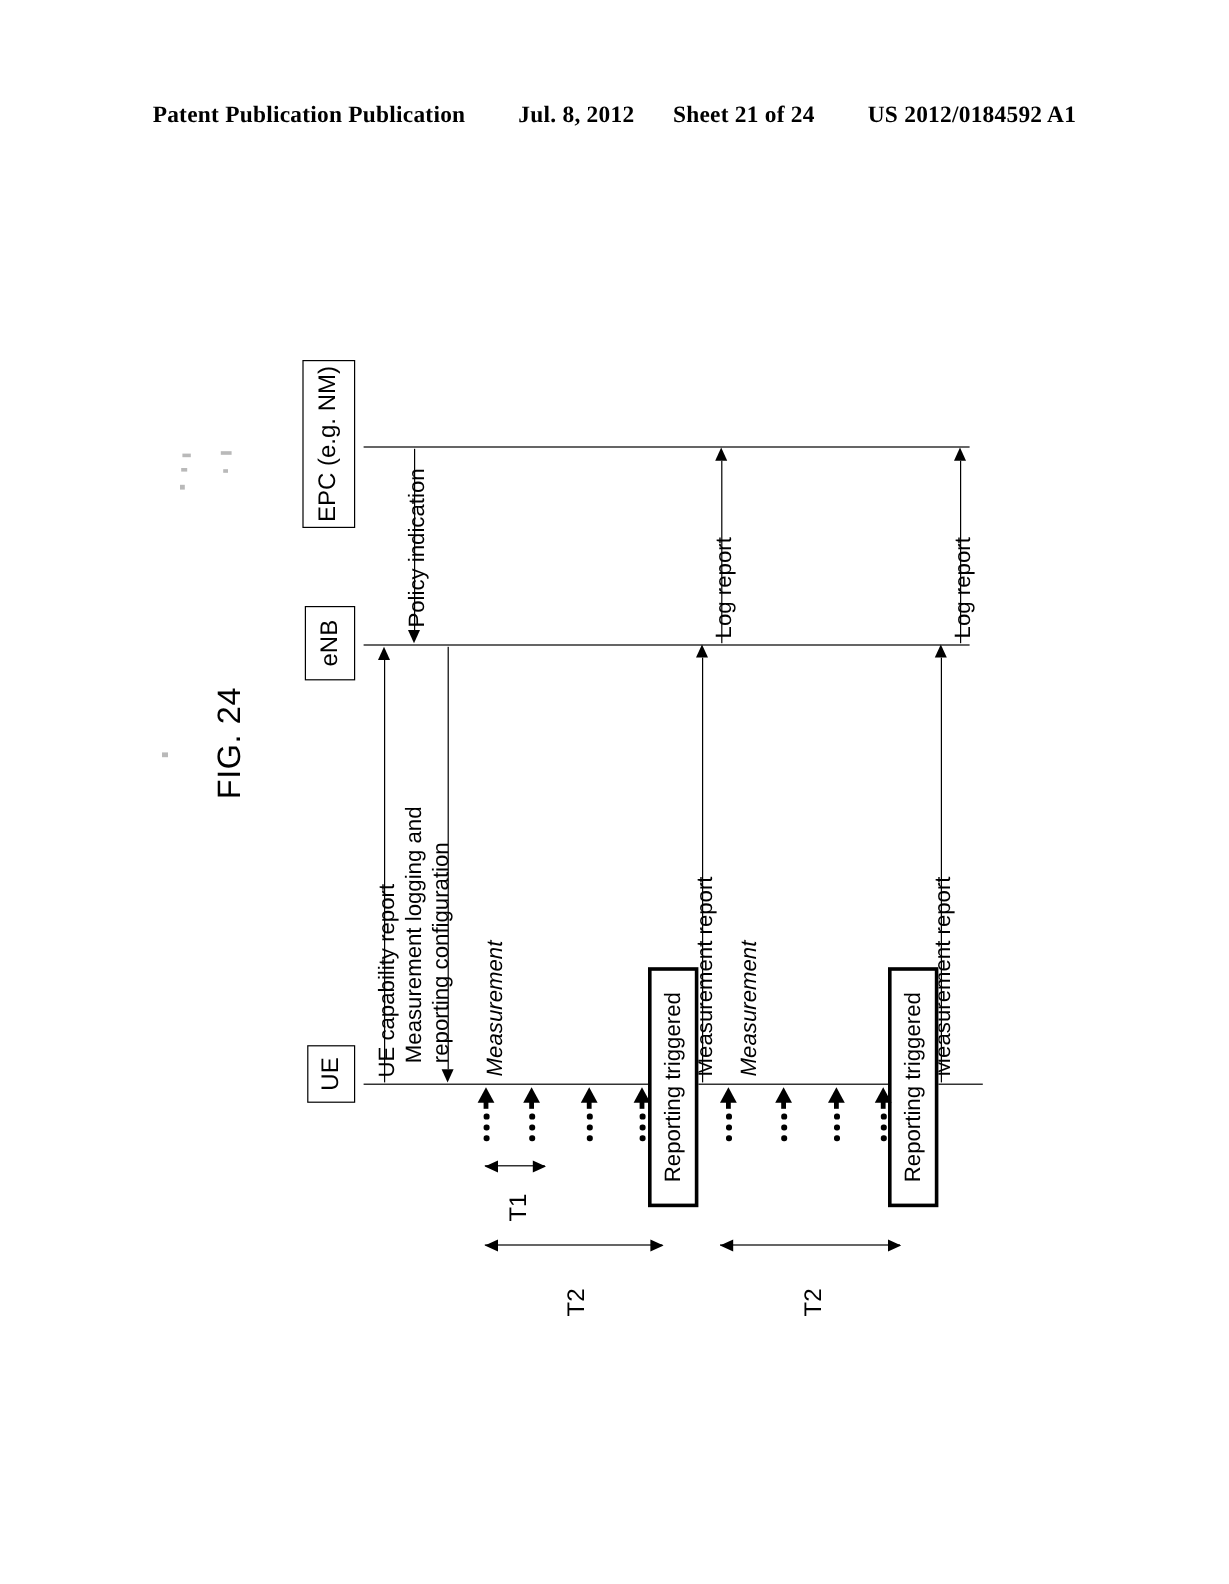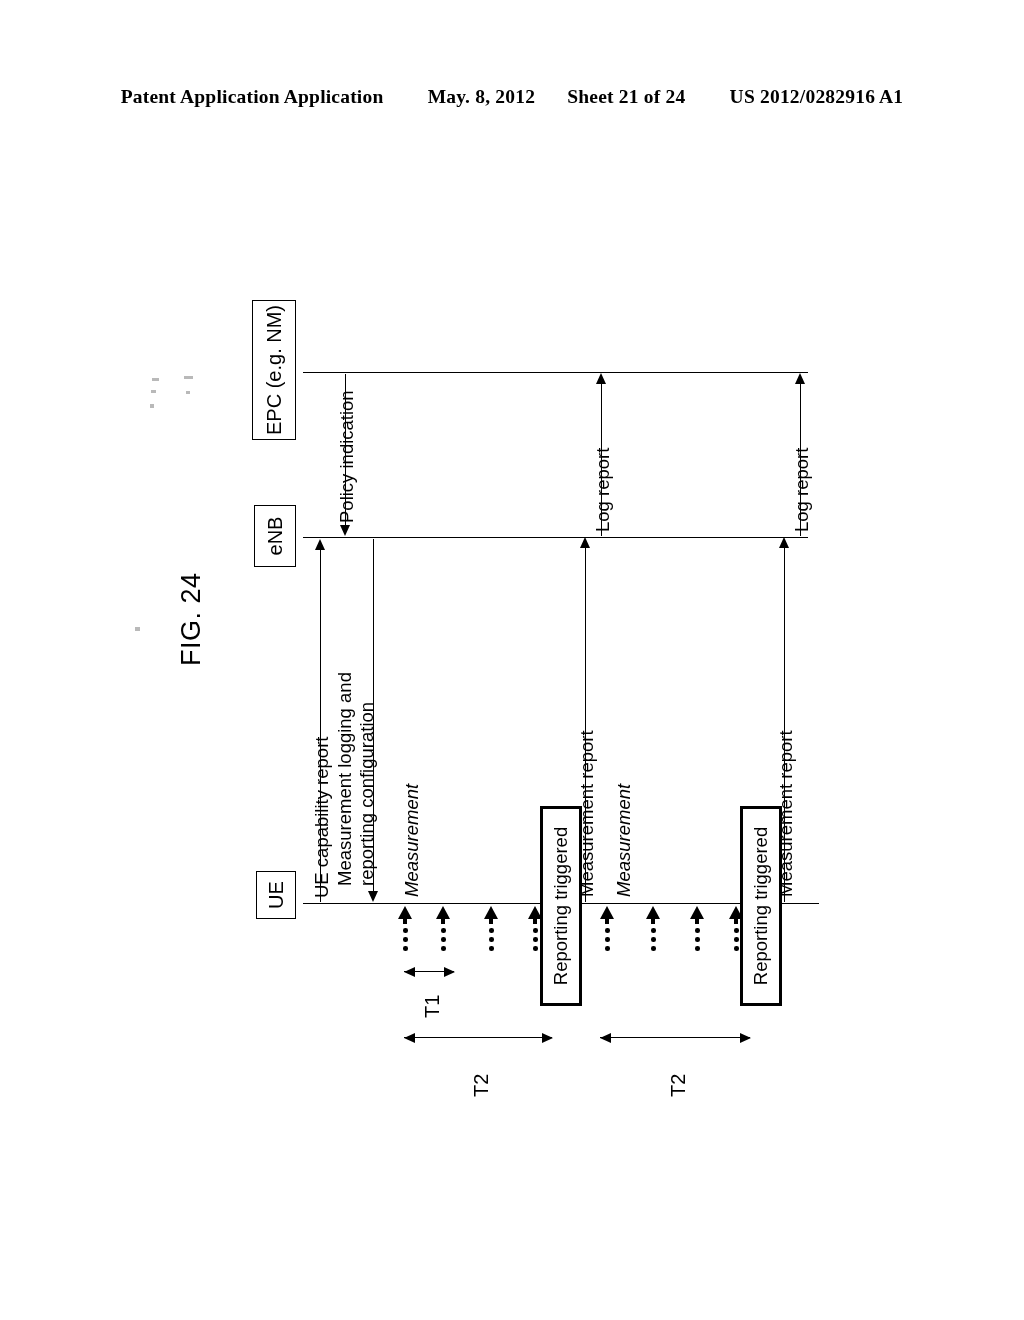--- a/index.html
+++ b/index.html
@@ -191,27 +191,27 @@
   
   .speckle {
     position: absolute;
     background: #b9b9b9;
   }
 </style>
 </head>
 <body>
 
 <div class="pub-header">
-  <span>Patent Application Application</span>
+  <span>Patent Publication Publication</span>
   <span class="hdr-gap-a"></span>
-  <span>May. 8, 2012</span>
+  <span>Jul. 8, 2012</span>
   <span class="hdr-gap-b"></span>
   <span>Sheet 21 of 24</span>
   <span class="hdr-gap-c"></span>
-  <span>US 2012/0282916 A1</span>
+  <span>US 2012/0184592 A1</span>
 </div>
 
 <div class="fig-caption">FIG. 24</div>
 
 <div id="diagram">
 
   <div class="speckle" style="left:152px;top:378px;width:7px;height:3px;"></div>
   <div class="speckle" style="left:184px;top:376px;width:9px;height:3px;"></div>
   <div class="speckle" style="left:151px;top:390px;width:5px;height:3px;"></div>
   <div class="speckle" style="left:186px;top:391px;width:4px;height:3px;"></div>

